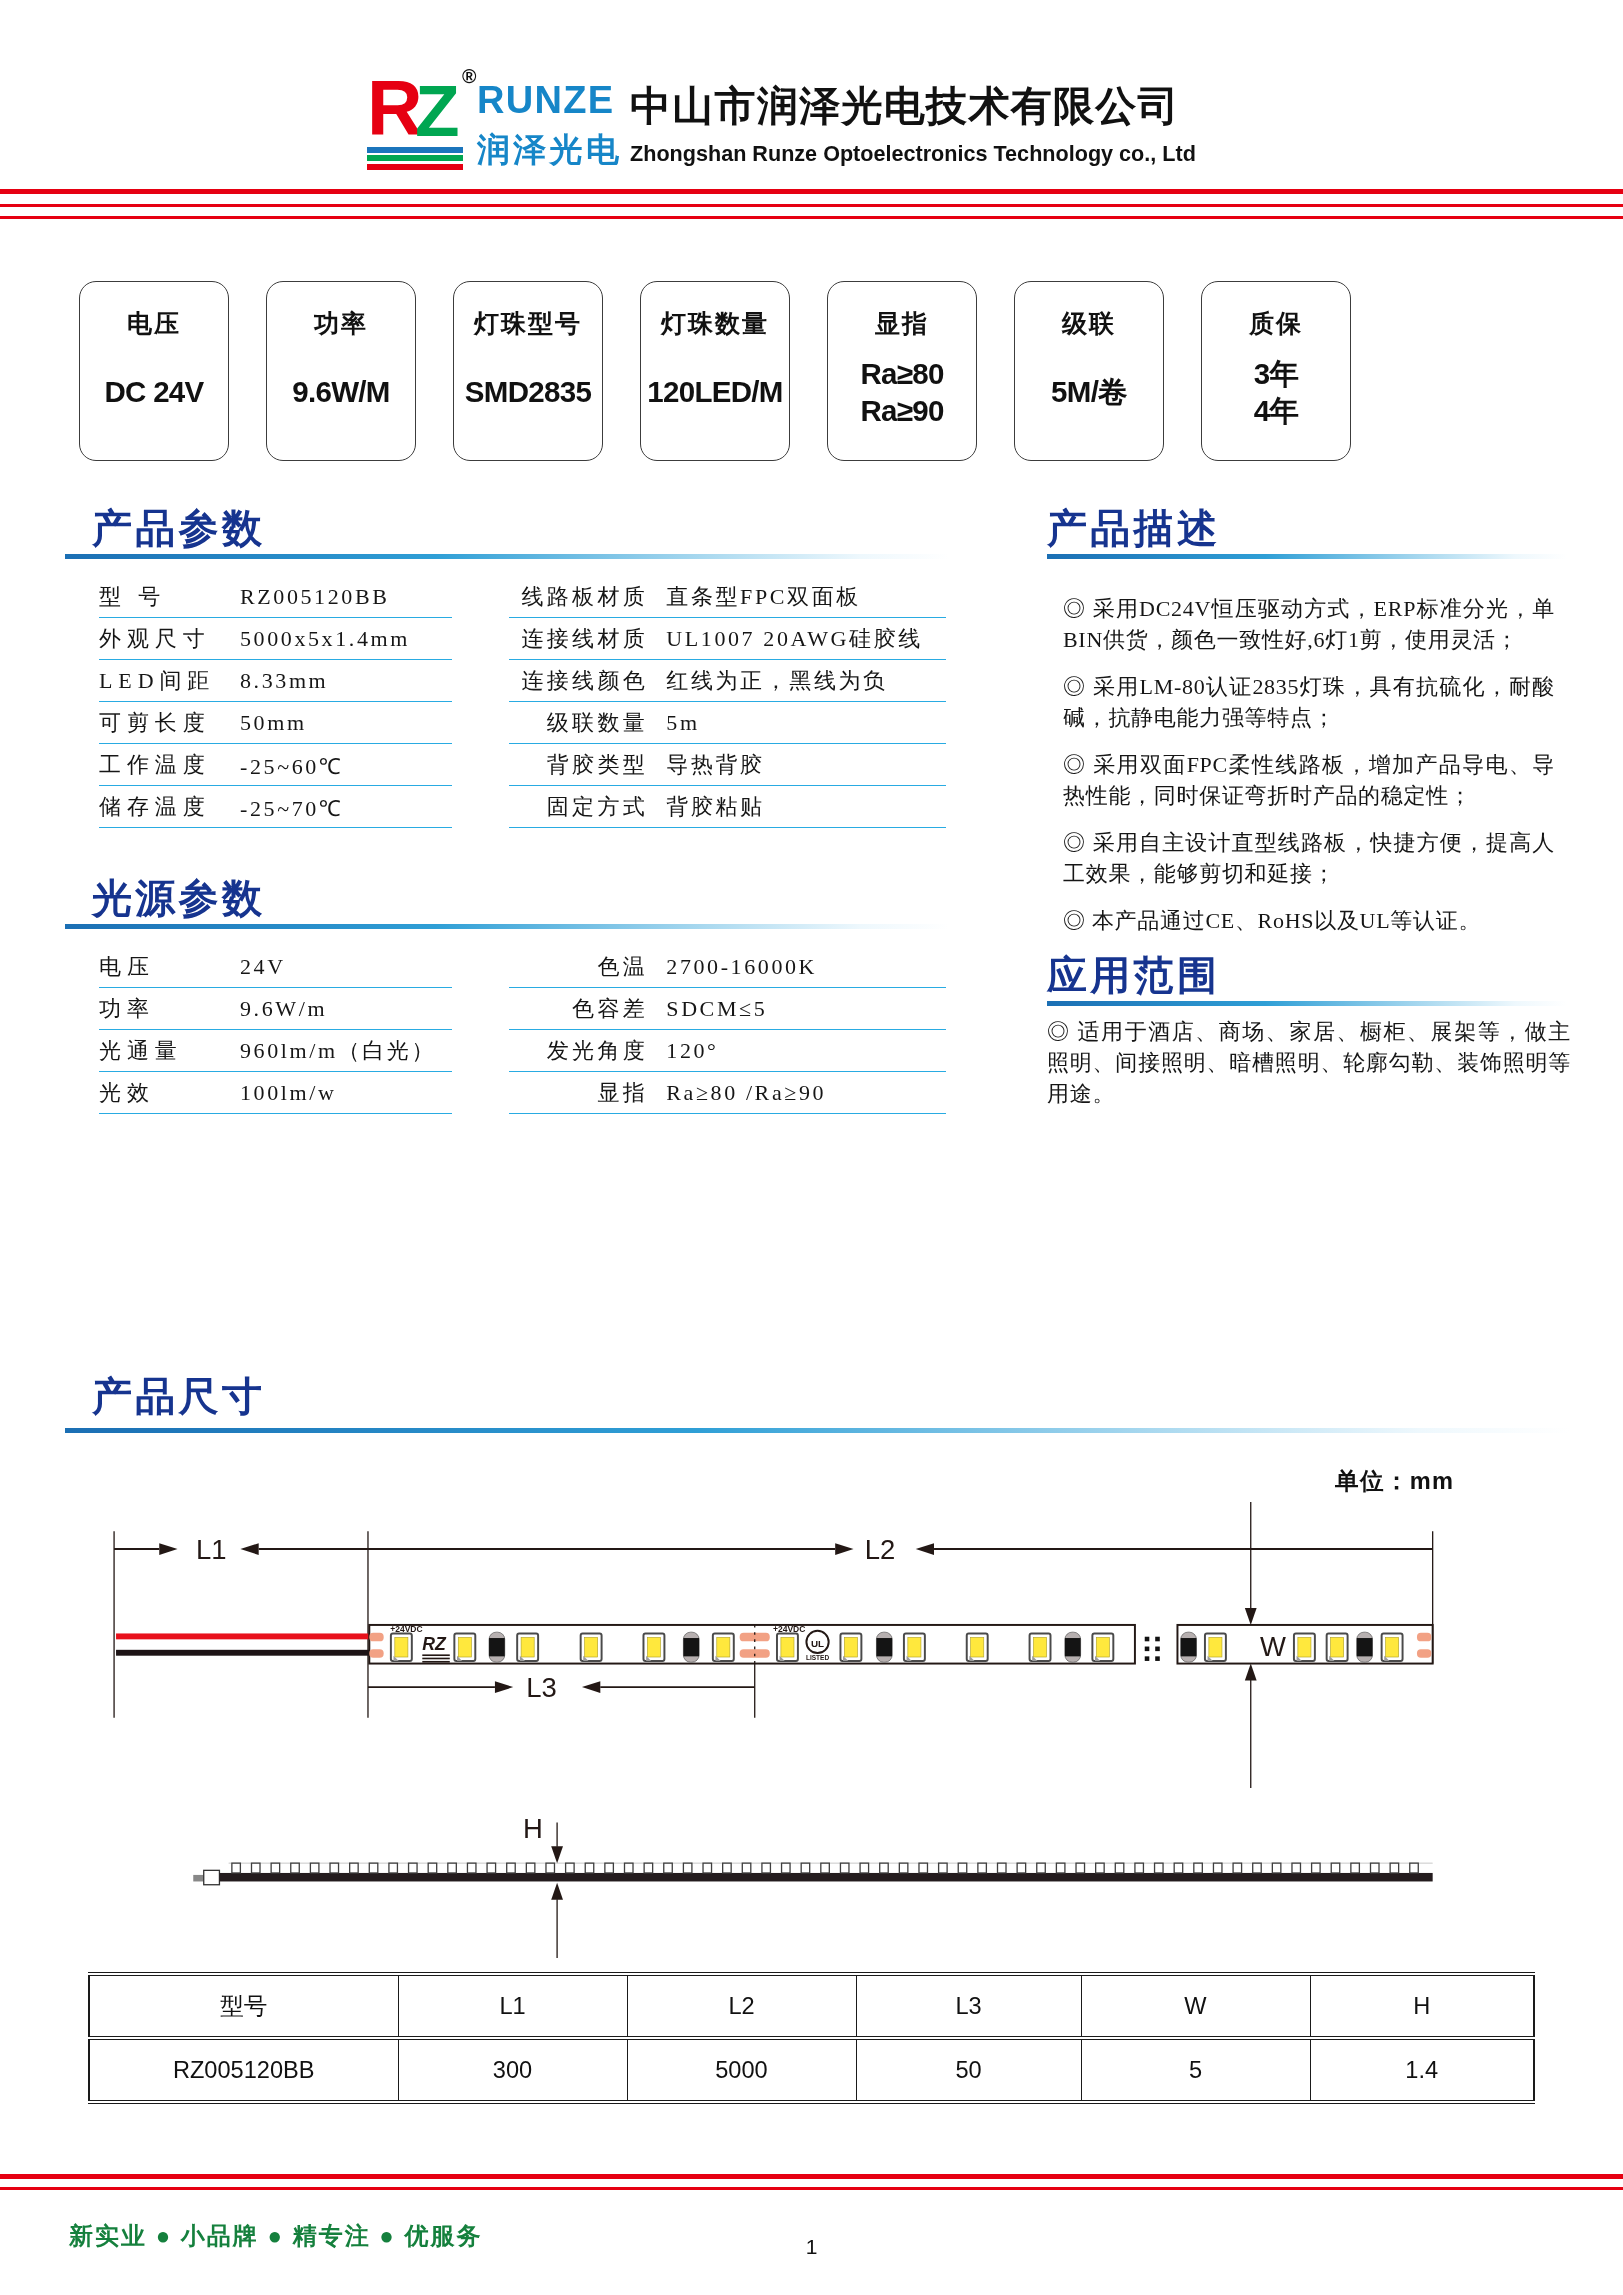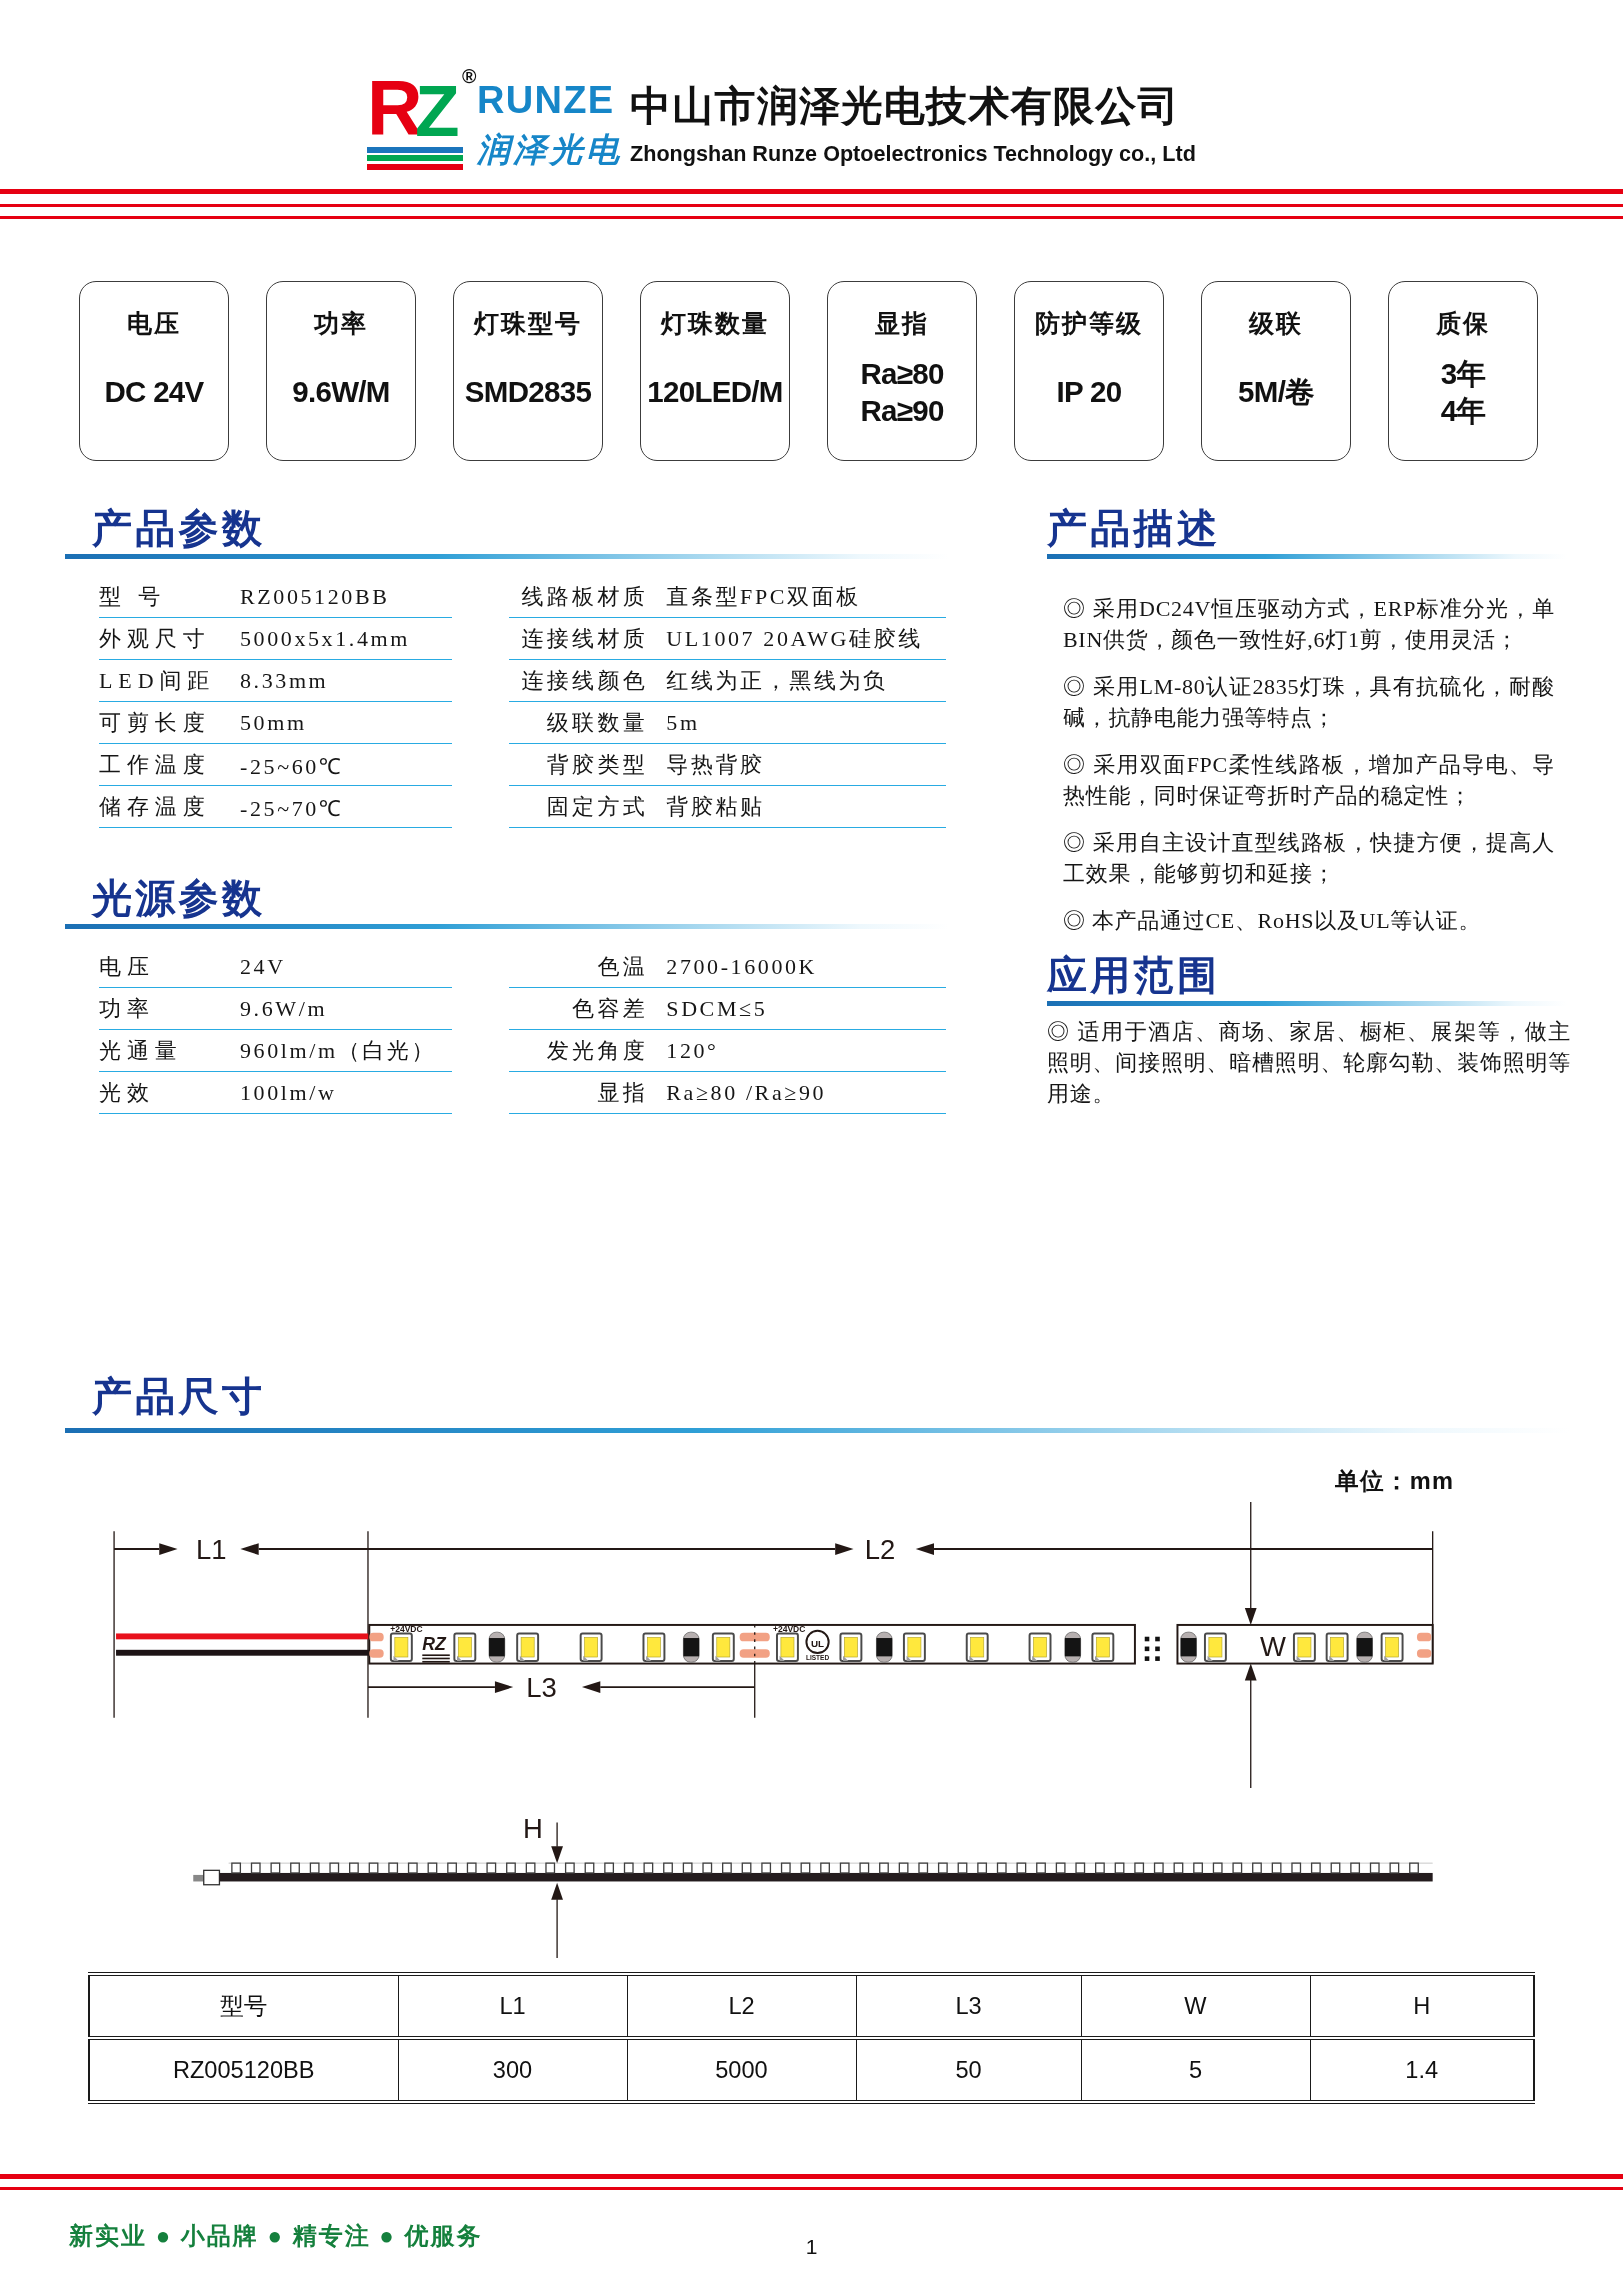--- a/index.html
+++ b/index.html
@@ -7,21 +7,21 @@
         font-family:"Liberation Sans",sans-serif;color:#1a1a1a;}
   .abs{position:absolute;}
 
   
   .logo-r{position:absolute;left:367px;top:63px;font-size:77px;font-weight:900;color:#e60012;
           font-family:"Liberation Sans",sans-serif;}
   .logo-z{position:absolute;left:415px;top:69px;font-size:73px;font-weight:900;color:#00a651;}
   .logo-reg{position:absolute;left:462px;top:65px;font-size:19.6px;font-weight:700;color:#111;}
   .stripe{position:absolute;left:367px;width:96px;height:5.9px;}
   .brand-en{position:absolute;left:477px;top:79px;font-size:38px;font-weight:800;color:#1686c8;letter-spacing:1.3px;}
-  .brand-cn{position:absolute;left:477px;top:128px;font-size:33px;font-weight:800;color:#1686c8;letter-spacing:3.3px;font-style:italic;}
+  .brand-cn{position:absolute;left:477px;top:128px;font-size:33px;font-weight:800;color:#1686c8;letter-spacing:3.3px;}
   .company-cn{position:absolute;left:630px;top:79px;font-size:41px;font-weight:900;color:#111;letter-spacing:1.3px;}
   .company-en{position:absolute;left:630px;top:141px;font-size:21.6px;font-weight:800;color:#111;}
   .redline{position:absolute;left:0;width:1623px;background:#e60012;}
 
   
   .badges{position:absolute;left:79px;top:281px;display:flex;gap:37px;}
   .badge{width:148px;height:178px;border:1.3px solid #3c3c3c;border-radius:17px;background:#fff;
          display:flex;flex-direction:column;align-items:center;}
   .badge-label{margin-top:25px;font-family:"Liberation Serif",serif;font-size:25px;font-weight:700;
                letter-spacing:2px;color:#111;}
@@ -110,26 +110,20 @@
       <div class="badge-lines">
           <div class="badge-line">120LED/M</div>
         </div>
     </div>
     <div class="badge">
       <div class="badge-label">显指</div>
       <div class="badge-lines">
         <div class="badge-line">Ra≥80</div>
         <div class="badge-line">Ra≥90</div>
       </div>
-    </div>
-    <div class="badge">
-      <div class="badge-label">防护等级</div>
-      <div class="badge-lines">
-          <div class="badge-line">IP 20</div>
-        </div>
     </div>
     <div class="badge">
       <div class="badge-label">级联</div>
       <div class="badge-lines">
           <div class="badge-line">5M/卷</div>
         </div>
     </div>
     <div class="badge">
       <div class="badge-label">质保</div>
       <div class="badge-lines">

